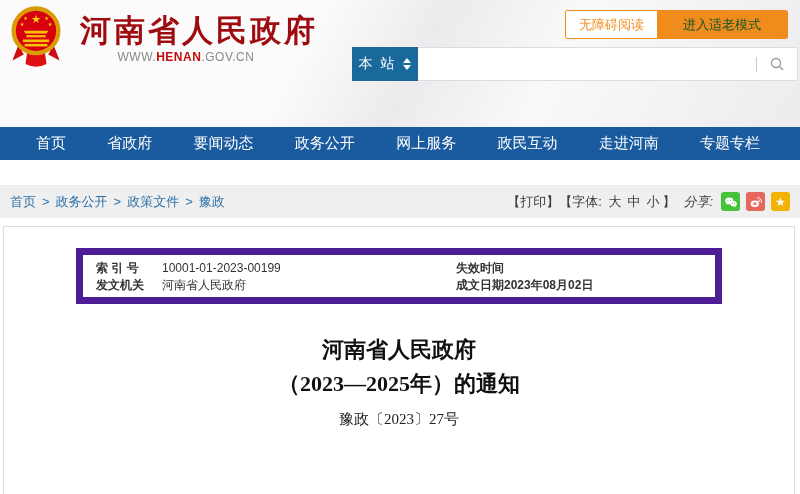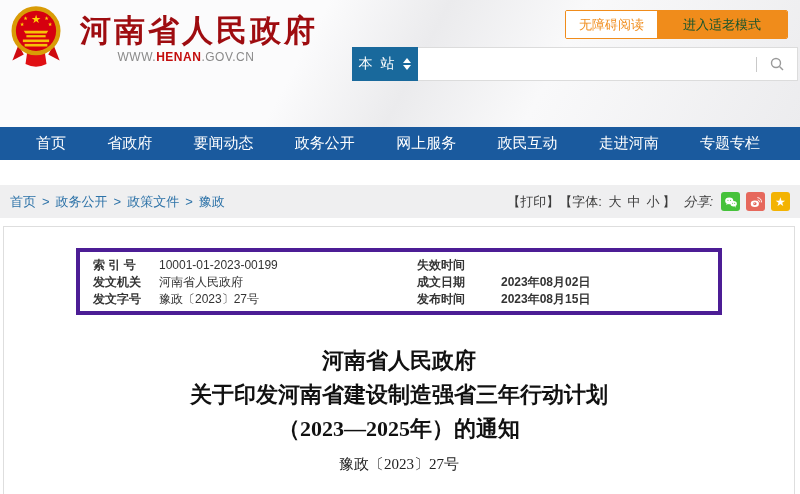--- a/index.html
+++ b/index.html
@@ -46,27 +46,27 @@
   .font-size-opt{cursor:pointer;margin:0 3px;}
   .share-icons{display:flex;gap:6px;margin-left:8px;}
   .share-icon{width:19px;height:19px;border-radius:3px;display:flex;align-items:center;justify-content:center;cursor:pointer;}
   .icon-wechat{background:#46c23b;}
   .icon-weibo{background:#e6685c;}
   .icon-qzone{background:#f3b303;color:#fff;font-size:12px;line-height:1;}
 
   
   .content-box{position:absolute;top:226px;left:3px;width:792px;height:400px;background:#fff;
     border:1px solid #dedede;box-sizing:border-box;}
-  .meta-box{width:646px;margin:21px auto 0;border:4px solid #4c1d95;padding:4px 0;box-sizing:border-box;}
+  .meta-box{width:646px;margin:21px auto 0;border:7px solid #4c1d95;padding:4px 0;box-sizing:border-box;}
   .meta-table{width:100%;border-collapse:collapse;font-size:12px;color:#333;table-layout:fixed;}
   .meta-table td{padding:1.5px 0;line-height:14px;vertical-align:top;}
   td.lbl{font-weight:bold;white-space:pre;color:#333;}
   td.c1{width:66px;padding-left:13px;}
   td.c2{width:258px;}
-  td.c3{width:84px;}
+  td.c3{width:84px;text-align:right;}
   td.c4{width:auto;font-weight:bold;}
   .doc-title{margin-top:29px;text-align:center;font-family:"Liberation Serif",serif;
     font-weight:bold;font-size:22px;line-height:34px;color:#111;}
   .doc-number{margin-top:9px;text-align:center;font-family:"Liberation Serif",serif;
     font-size:15px;color:#222;}
 </style>
 </head>
 <body>
 
 <div class="page">
@@ -185,32 +185,25 @@
           <td class="c2">10001-01-2023-00199</td>
           <td class="lbl c3">失效时间</td>
           <td class="c4"></td>
         </tr>
         <tr>
           <td class="lbl c1">发文机关</td>
           <td class="c2">河南省人民政府</td>
           <td class="lbl c3">成文日期</td>
           <td class="c4">2023年08月02日</td>
         </tr>
-        <tr>
-          <td class="lbl c1">发文字号</td>
-          <td class="c2">豫政〔2023〕27号</td>
-          <td class="lbl c3">发布时间</td>
-          <td class="c4">2023年08月15日</td>
-        </tr>
       </tbody>
         </table>
     </div>
 
     <div class="doc-title">
       <div>河南省人民政府</div>
-      <div>关于印发河南省建设制造强省三年行动计划</div>
       <div>（2023—2025年）的通知</div>
     </div>
 
     <div class="doc-number">豫政〔2023〕27号</div>
 
   </div>
 </div>
 
 </body></html>

